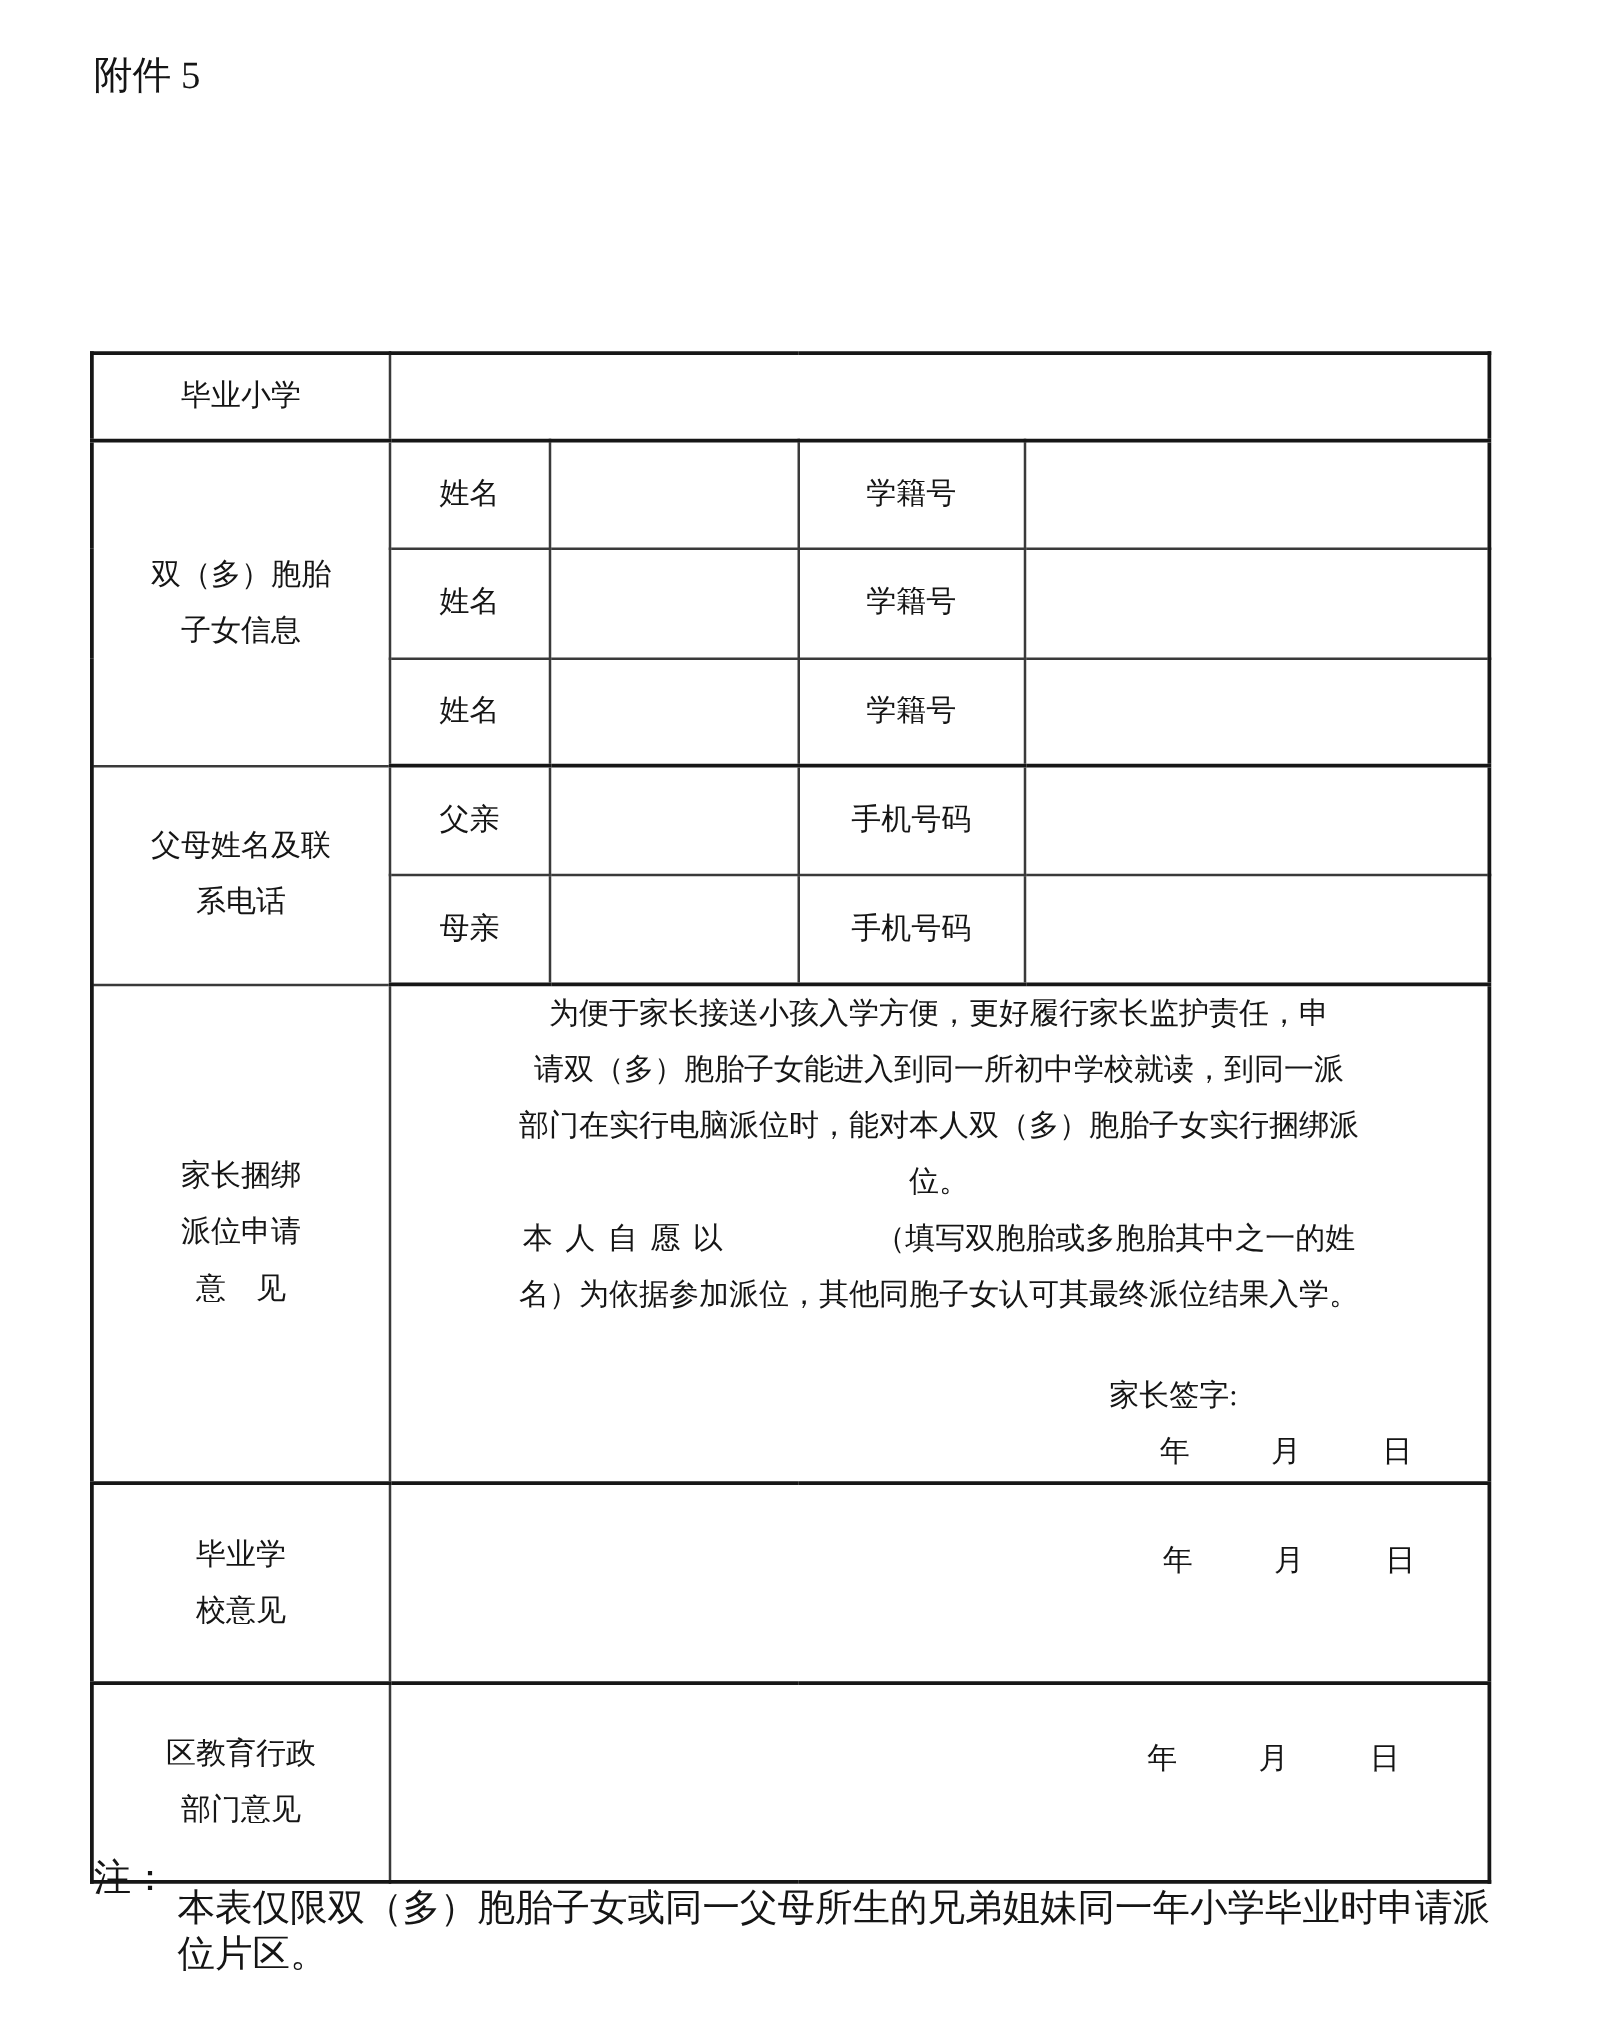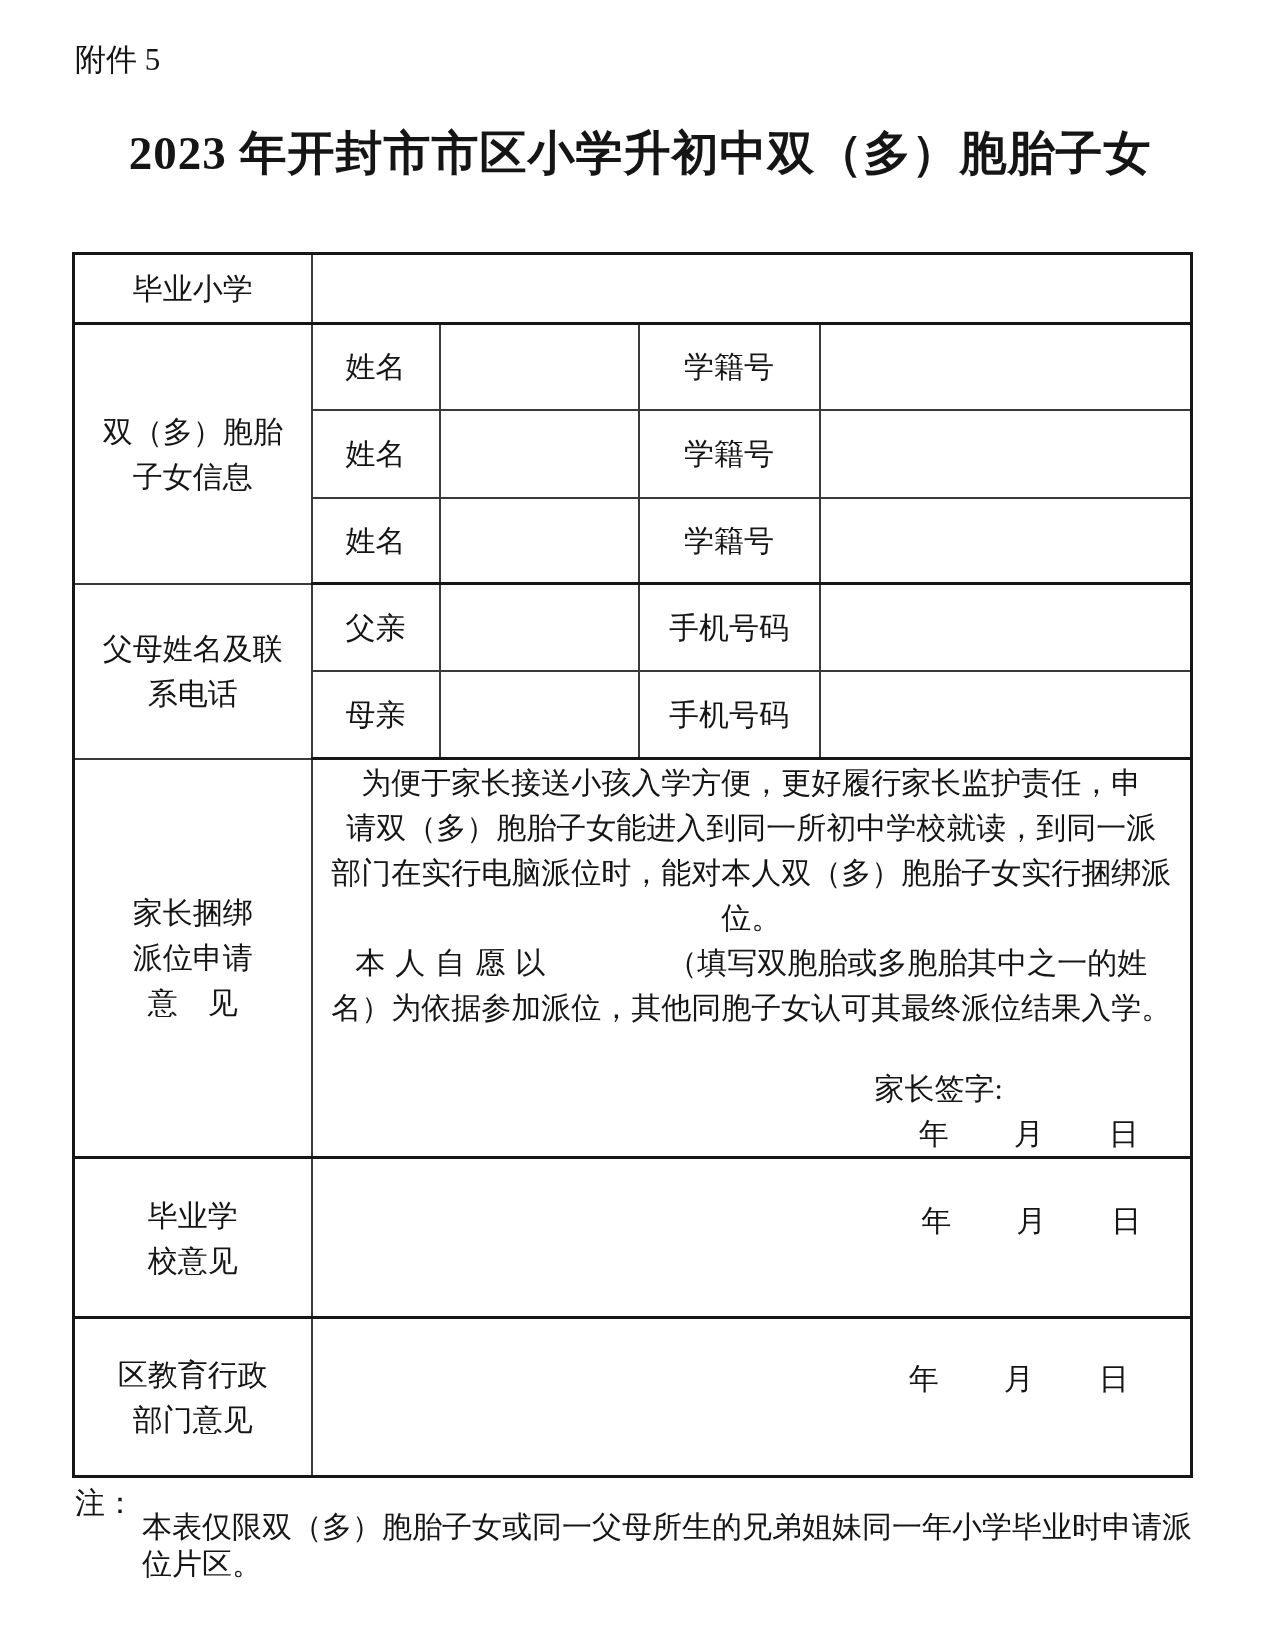--- a/index.html
+++ b/index.html
@@ -19,26 +19,26 @@
   }
   
   .title {
     position:absolute; left:0; top:116px; width:1280px;
     text-align:center; font-weight:bold;
     font-size:47px; line-height:74px;
     letter-spacing:1px;
   }
   
   table.form {
-    position:absolute; left:72px; top:252px;
+    position:absolute; left:72px; top:281px;
     width:1118px;
     border-collapse:collapse;
     table-layout:fixed;
     border:3px solid #161616;
-    font-size:30px;
+    font-size:24px;
   }
   table.form td {
     border:2px solid #3a3a3a;
     padding:0;
     vertical-align:middle;
     text-align:center;
     line-height:45px;
     overflow:hidden;
   }
   tr.sep td { border-bottom:3px solid #161616; }
@@ -68,21 +68,20 @@
   .note-body { flex:1;margin-top:24px; }
 </style>
 </head>
 <body>
 
 <div class="page">
 
   <div class="attachment">附件 5</div>
 
   <div class="title">
-    <div>2023 年开封市市区小学升初中双（多）胞胎子女</div>
   </div>
 
   <table class="form">
     <colgroup>
       <col style="width:238px">
       <col style="width:128px">
       <col style="width:199px">
       <col style="width:181px">
       <col style="width:372px">
     </colgroup>

